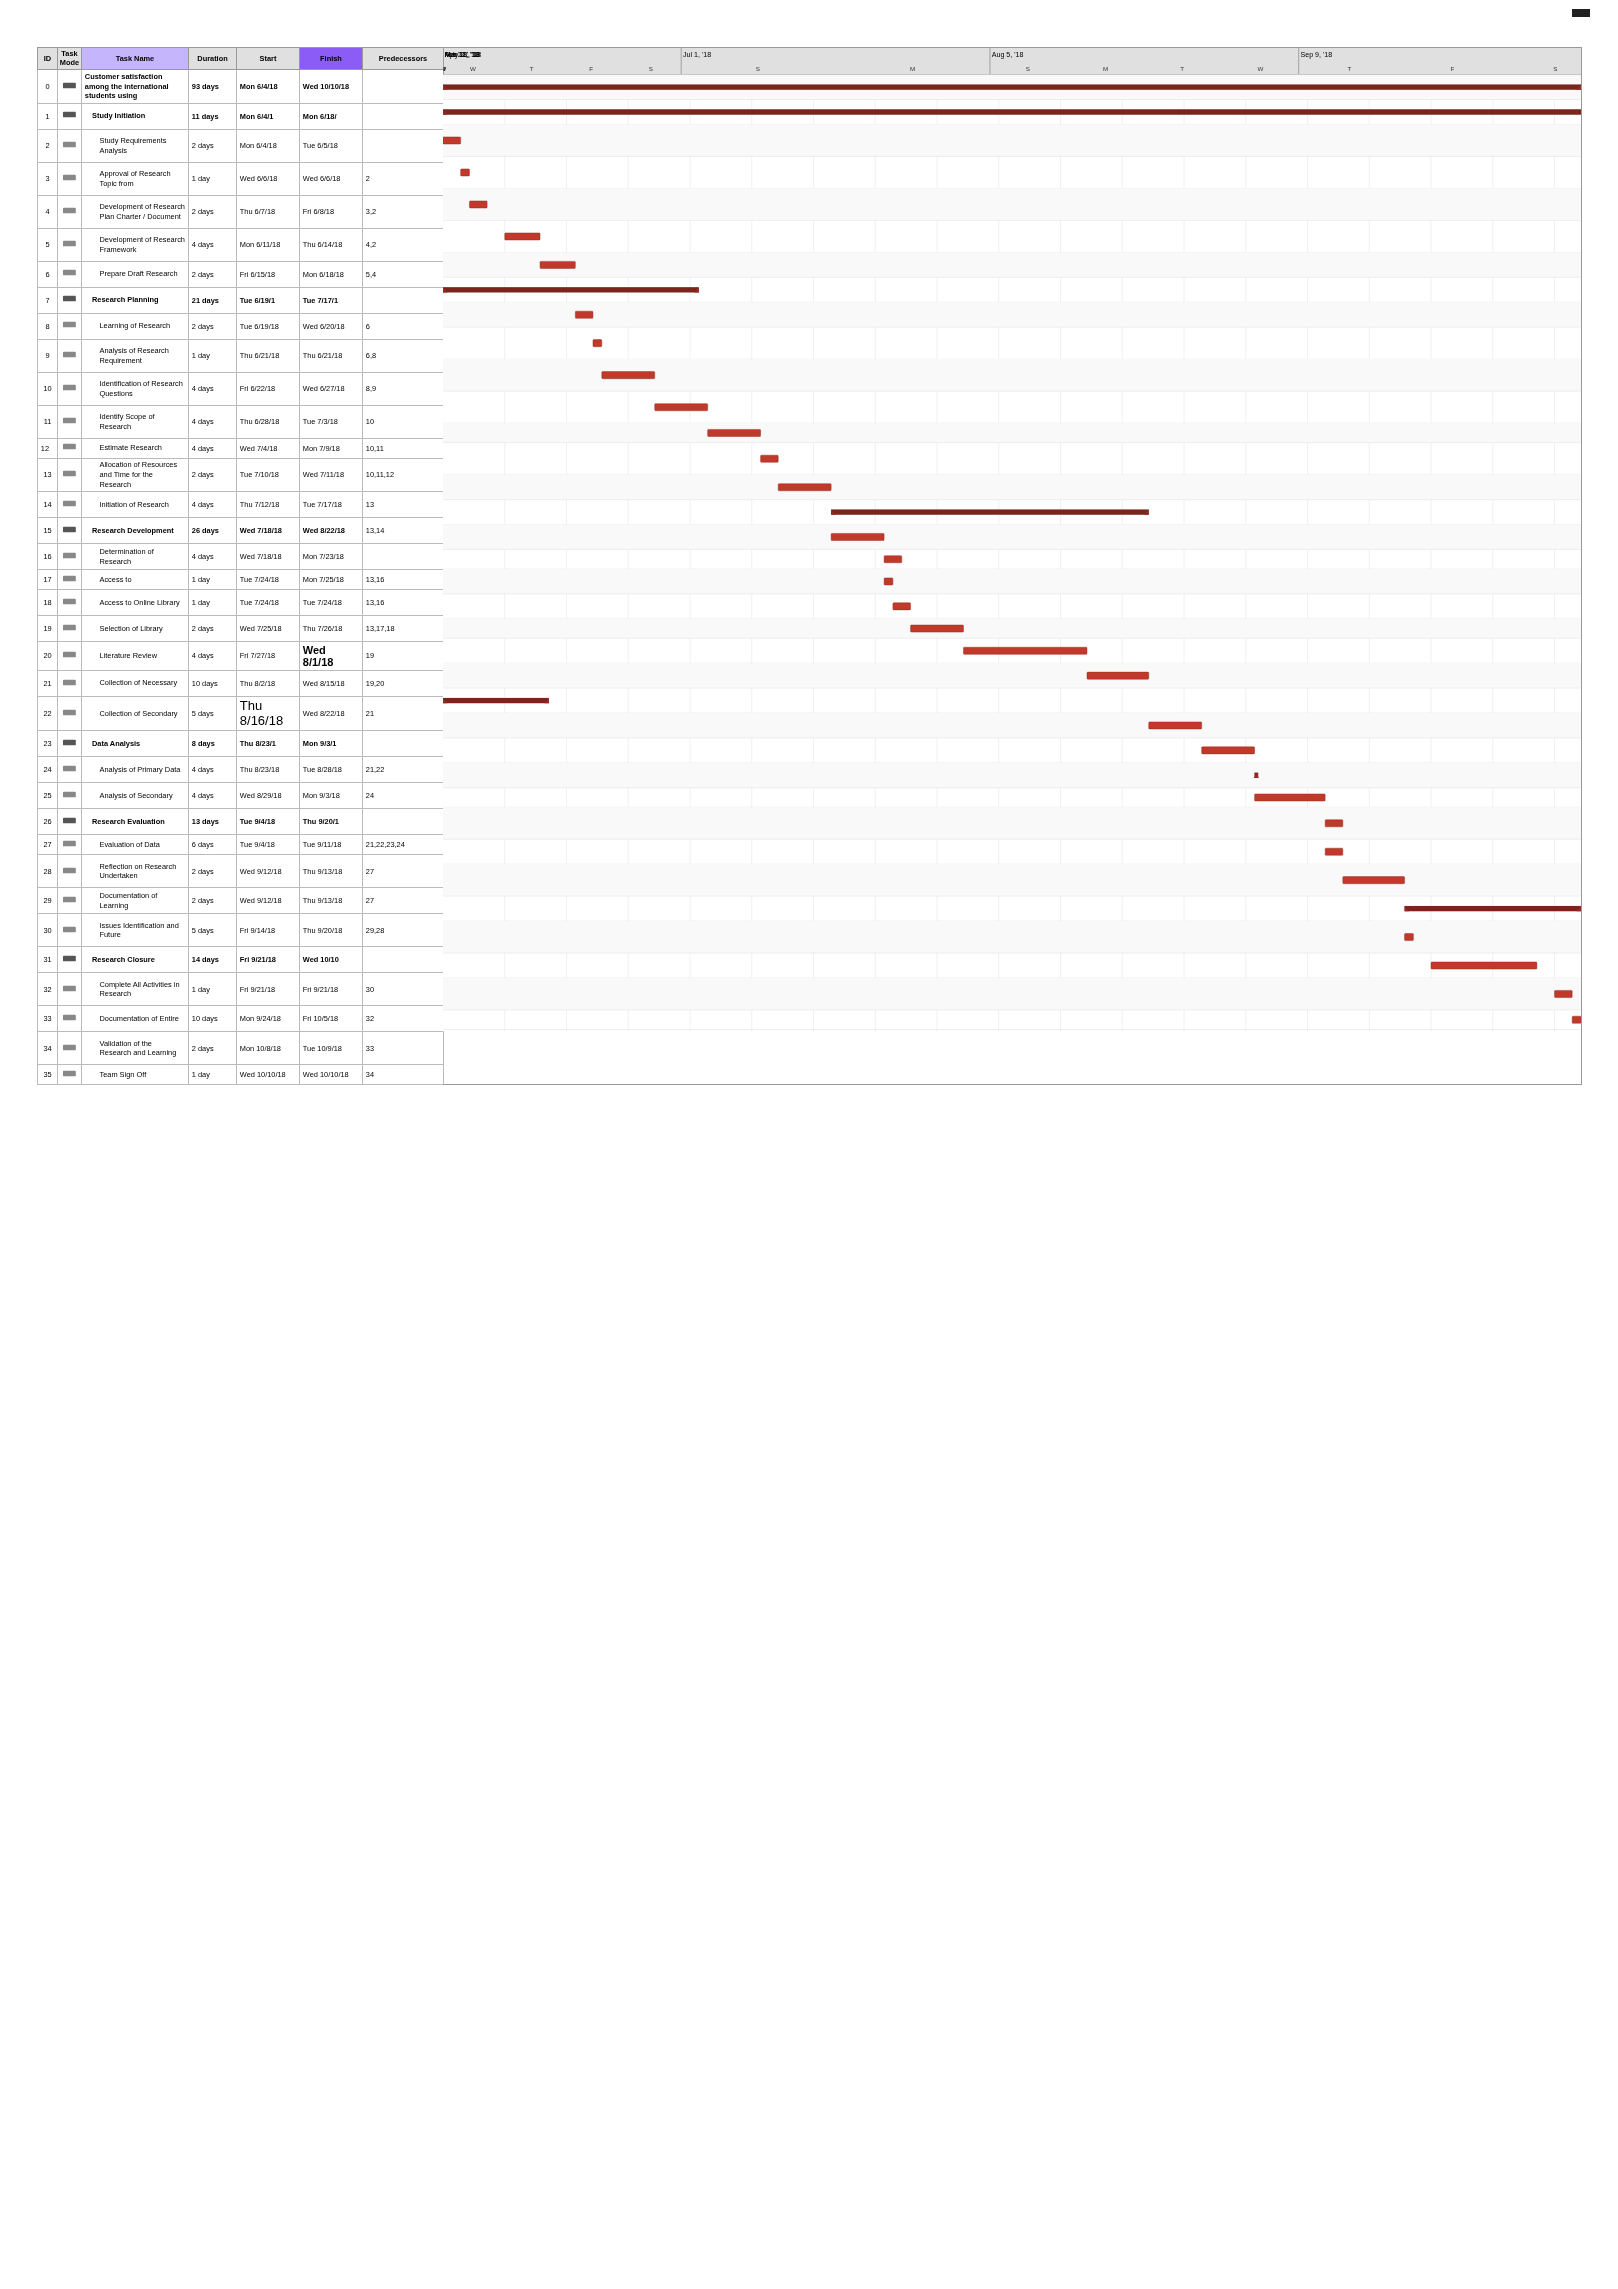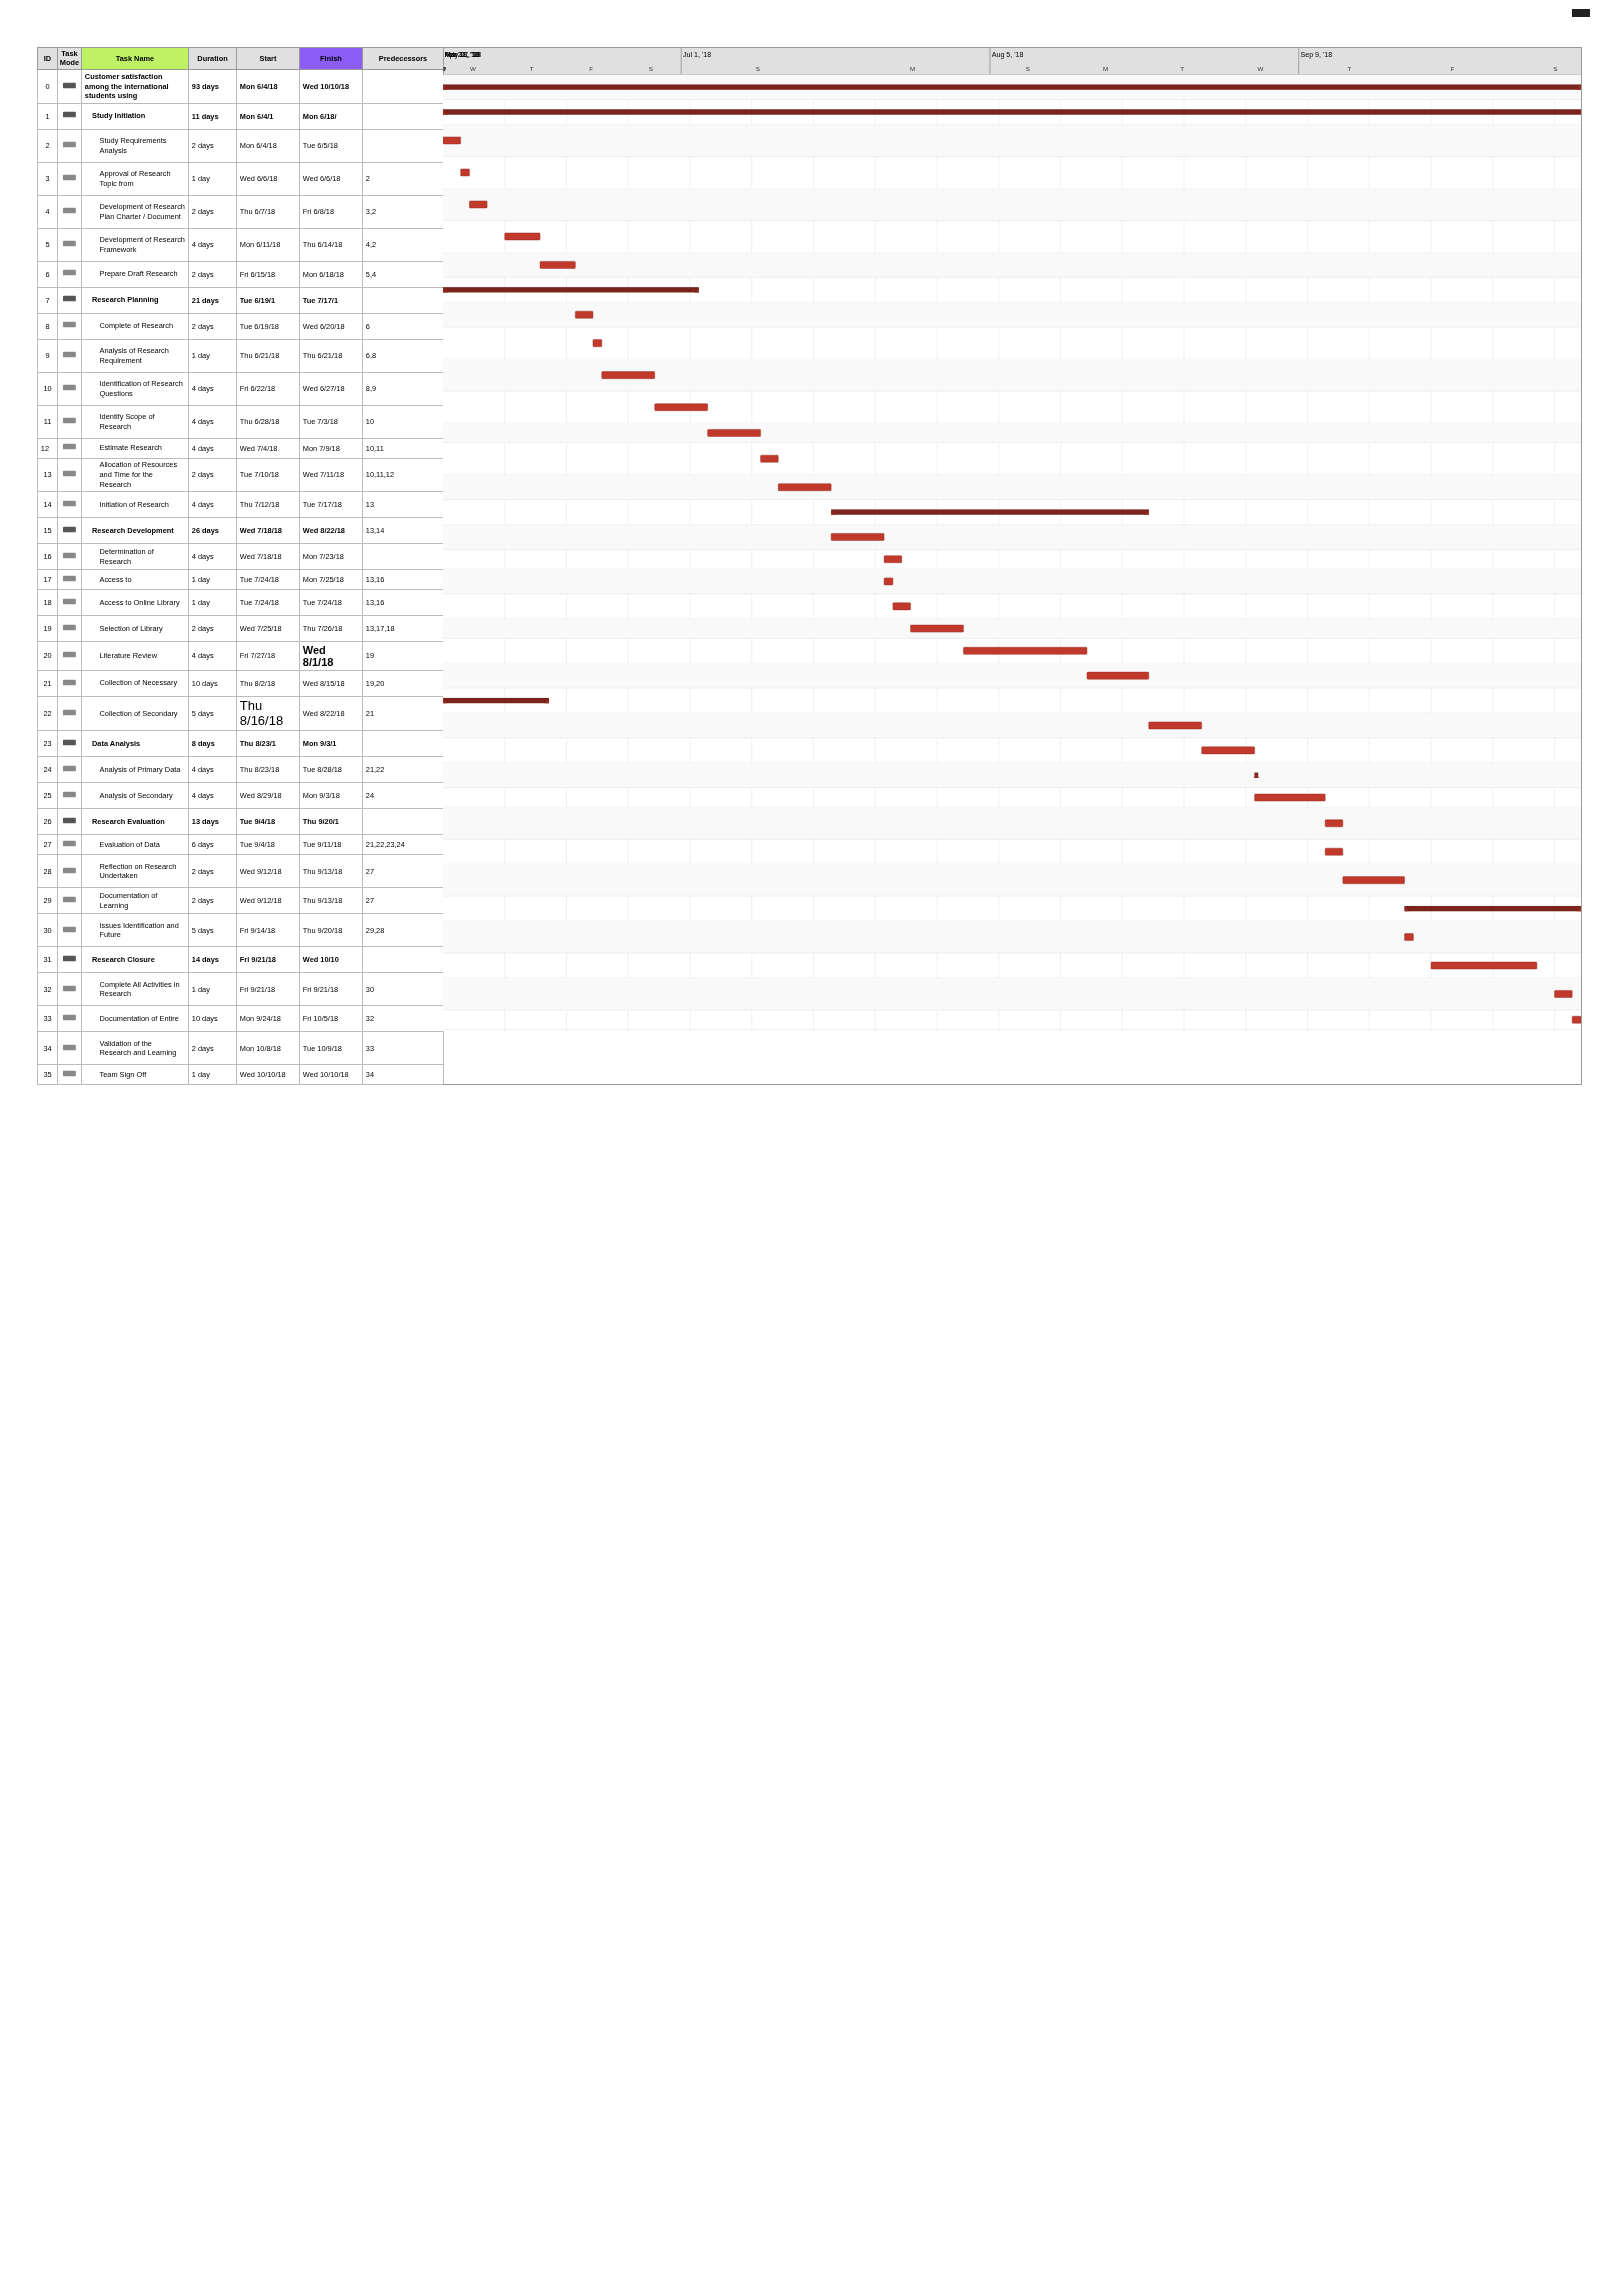--- a/index.html
+++ b/index.html
@@ -57,21 +57,21 @@
           <col style="width:107px">
           <col style="width:48px">
           <col style="width:63px">
           <col style="width:63px">
           <col style="width:81px">
         </colgroup>
         <thead>
           <tr>
             <th style="border:0.9px solid #999;font-size:7.4px;padding:1.8px;background:#e0e0e0;text-align:center;">ID</th>
             <th style="border:0.9px solid #999;font-size:7.4px;padding:1.8px;background:#e0e0e0;text-align:center;">Task<br>Mode</th>
-            <th style="border:0.9px solid #999;font-size:7.4px;padding:1.8px;background:#bef264;text-align:center;">Task Name</th>
+            <th style="border:0.9px solid #999;font-size:7.4px;padding:1.8px;background:#c4b5fd;text-align:center;">Task Name</th>
             <th style="border:0.9px solid #999;font-size:7.4px;padding:1.8px;background:#e0e0e0;text-align:center;">Duration</th>
             <th style="border:0.9px solid #999;font-size:7.4px;padding:1.8px;background:#e0e0e0;text-align:center;">Start</th>
             <th style="border:0.9px solid #999;font-size:7.4px;padding:1.8px;background:#8b5cf6;text-align:center;">Finish</th>
             <th style="border:0.9px solid #999;font-size:7.4px;padding:1.8px;background:#e0e0e0;text-align:center;">Predecessors</th>
           </tr>
         </thead>
         <tbody id="gantt-left-body">
         <tr>
               <td style="border: 0.9px solid rgb(187, 187, 187); padding: 1.8px 2.8px; font-size: 7.4px; vertical-align: middle; height: 26px; text-align: center;">0</td>
               <td style="border: 0.9px solid rgb(187, 187, 187); padding: 1.8px 2.8px; font-size: 7.4px; vertical-align: middle; height: 26px; text-align: center;"><svg width="14.8" height="9.2" viewBox="0 0 16 10">
@@ -158,21 +158,21 @@
               <td style="border: 0.9px solid rgb(187, 187, 187); padding: 1.8px 2.8px; font-size: 7.4px; vertical-align: middle; height: 26px; font-weight: bold;">21 days</td>
               <td style="border: 0.9px solid rgb(187, 187, 187); padding: 1.8px 2.8px; font-size: 7.4px; vertical-align: middle; height: 26px; font-weight: bold;">Tue 6/19/1</td>
               <td style="border: 0.9px solid rgb(187, 187, 187); padding: 1.8px 2.8px; font-size: 7.4px; vertical-align: middle; height: 26px; font-weight: bold;">Tue 7/17/1</td>
               <td style="border: 0.9px solid rgb(187, 187, 187); padding: 1.8px 2.8px; font-size: 7.4px; vertical-align: middle; height: 26px;"></td>
             </tr>
             <tr>
               <td style="border: 0.9px solid rgb(187, 187, 187); padding: 1.8px 2.8px; font-size: 7.4px; vertical-align: middle; height: 26px; text-align: center;">8</td>
               <td style="border: 0.9px solid rgb(187, 187, 187); padding: 1.8px 2.8px; font-size: 7.4px; vertical-align: middle; height: 26px; text-align: center;"><svg width="14.8" height="9.2" viewBox="0 0 16 10">
                   <rect x="1" y="2" width="14" height="6" fill="#888" rx="1"></rect>
                 </svg></td>
-              <td style="border: 0.9px solid rgb(187, 187, 187); padding: 1.8px 2.8px 1.8px 17.5px; font-size: 7.4px; vertical-align: middle; height: 26px; line-height: 1.3;">Complete of Research</td>
+              <td style="border: 0.9px solid rgb(187, 187, 187); padding: 1.8px 2.8px 1.8px 17.5px; font-size: 7.4px; vertical-align: middle; height: 26px; line-height: 1.3;">Learning of Research</td>
               <td style="border: 0.9px solid rgb(187, 187, 187); padding: 1.8px 2.8px; font-size: 7.4px; vertical-align: middle; height: 26px;">2 days</td>
               <td style="border: 0.9px solid rgb(187, 187, 187); padding: 1.8px 2.8px; font-size: 7.4px; vertical-align: middle; height: 26px;">Tue 6/19/18</td>
               <td style="border: 0.9px solid rgb(187, 187, 187); padding: 1.8px 2.8px; font-size: 7.4px; vertical-align: middle; height: 26px;">Wed 6/20/18</td>
               <td style="border: 0.9px solid rgb(187, 187, 187); padding: 1.8px 2.8px; font-size: 7.4px; vertical-align: middle; height: 26px;">6</td>
             </tr>
             <tr>
               <td style="border: 0.9px solid rgb(187, 187, 187); padding: 1.8px 2.8px; font-size: 7.4px; vertical-align: middle; height: 33px; text-align: center;">9</td>
               <td style="border: 0.9px solid rgb(187, 187, 187); padding: 1.8px 2.8px; font-size: 7.4px; vertical-align: middle; height: 33px; text-align: center;"><svg width="14.8" height="9.2" viewBox="0 0 16 10">
                   <rect x="1" y="2" width="14" height="6" fill="#888" rx="1"></rect>
                 </svg></td>

